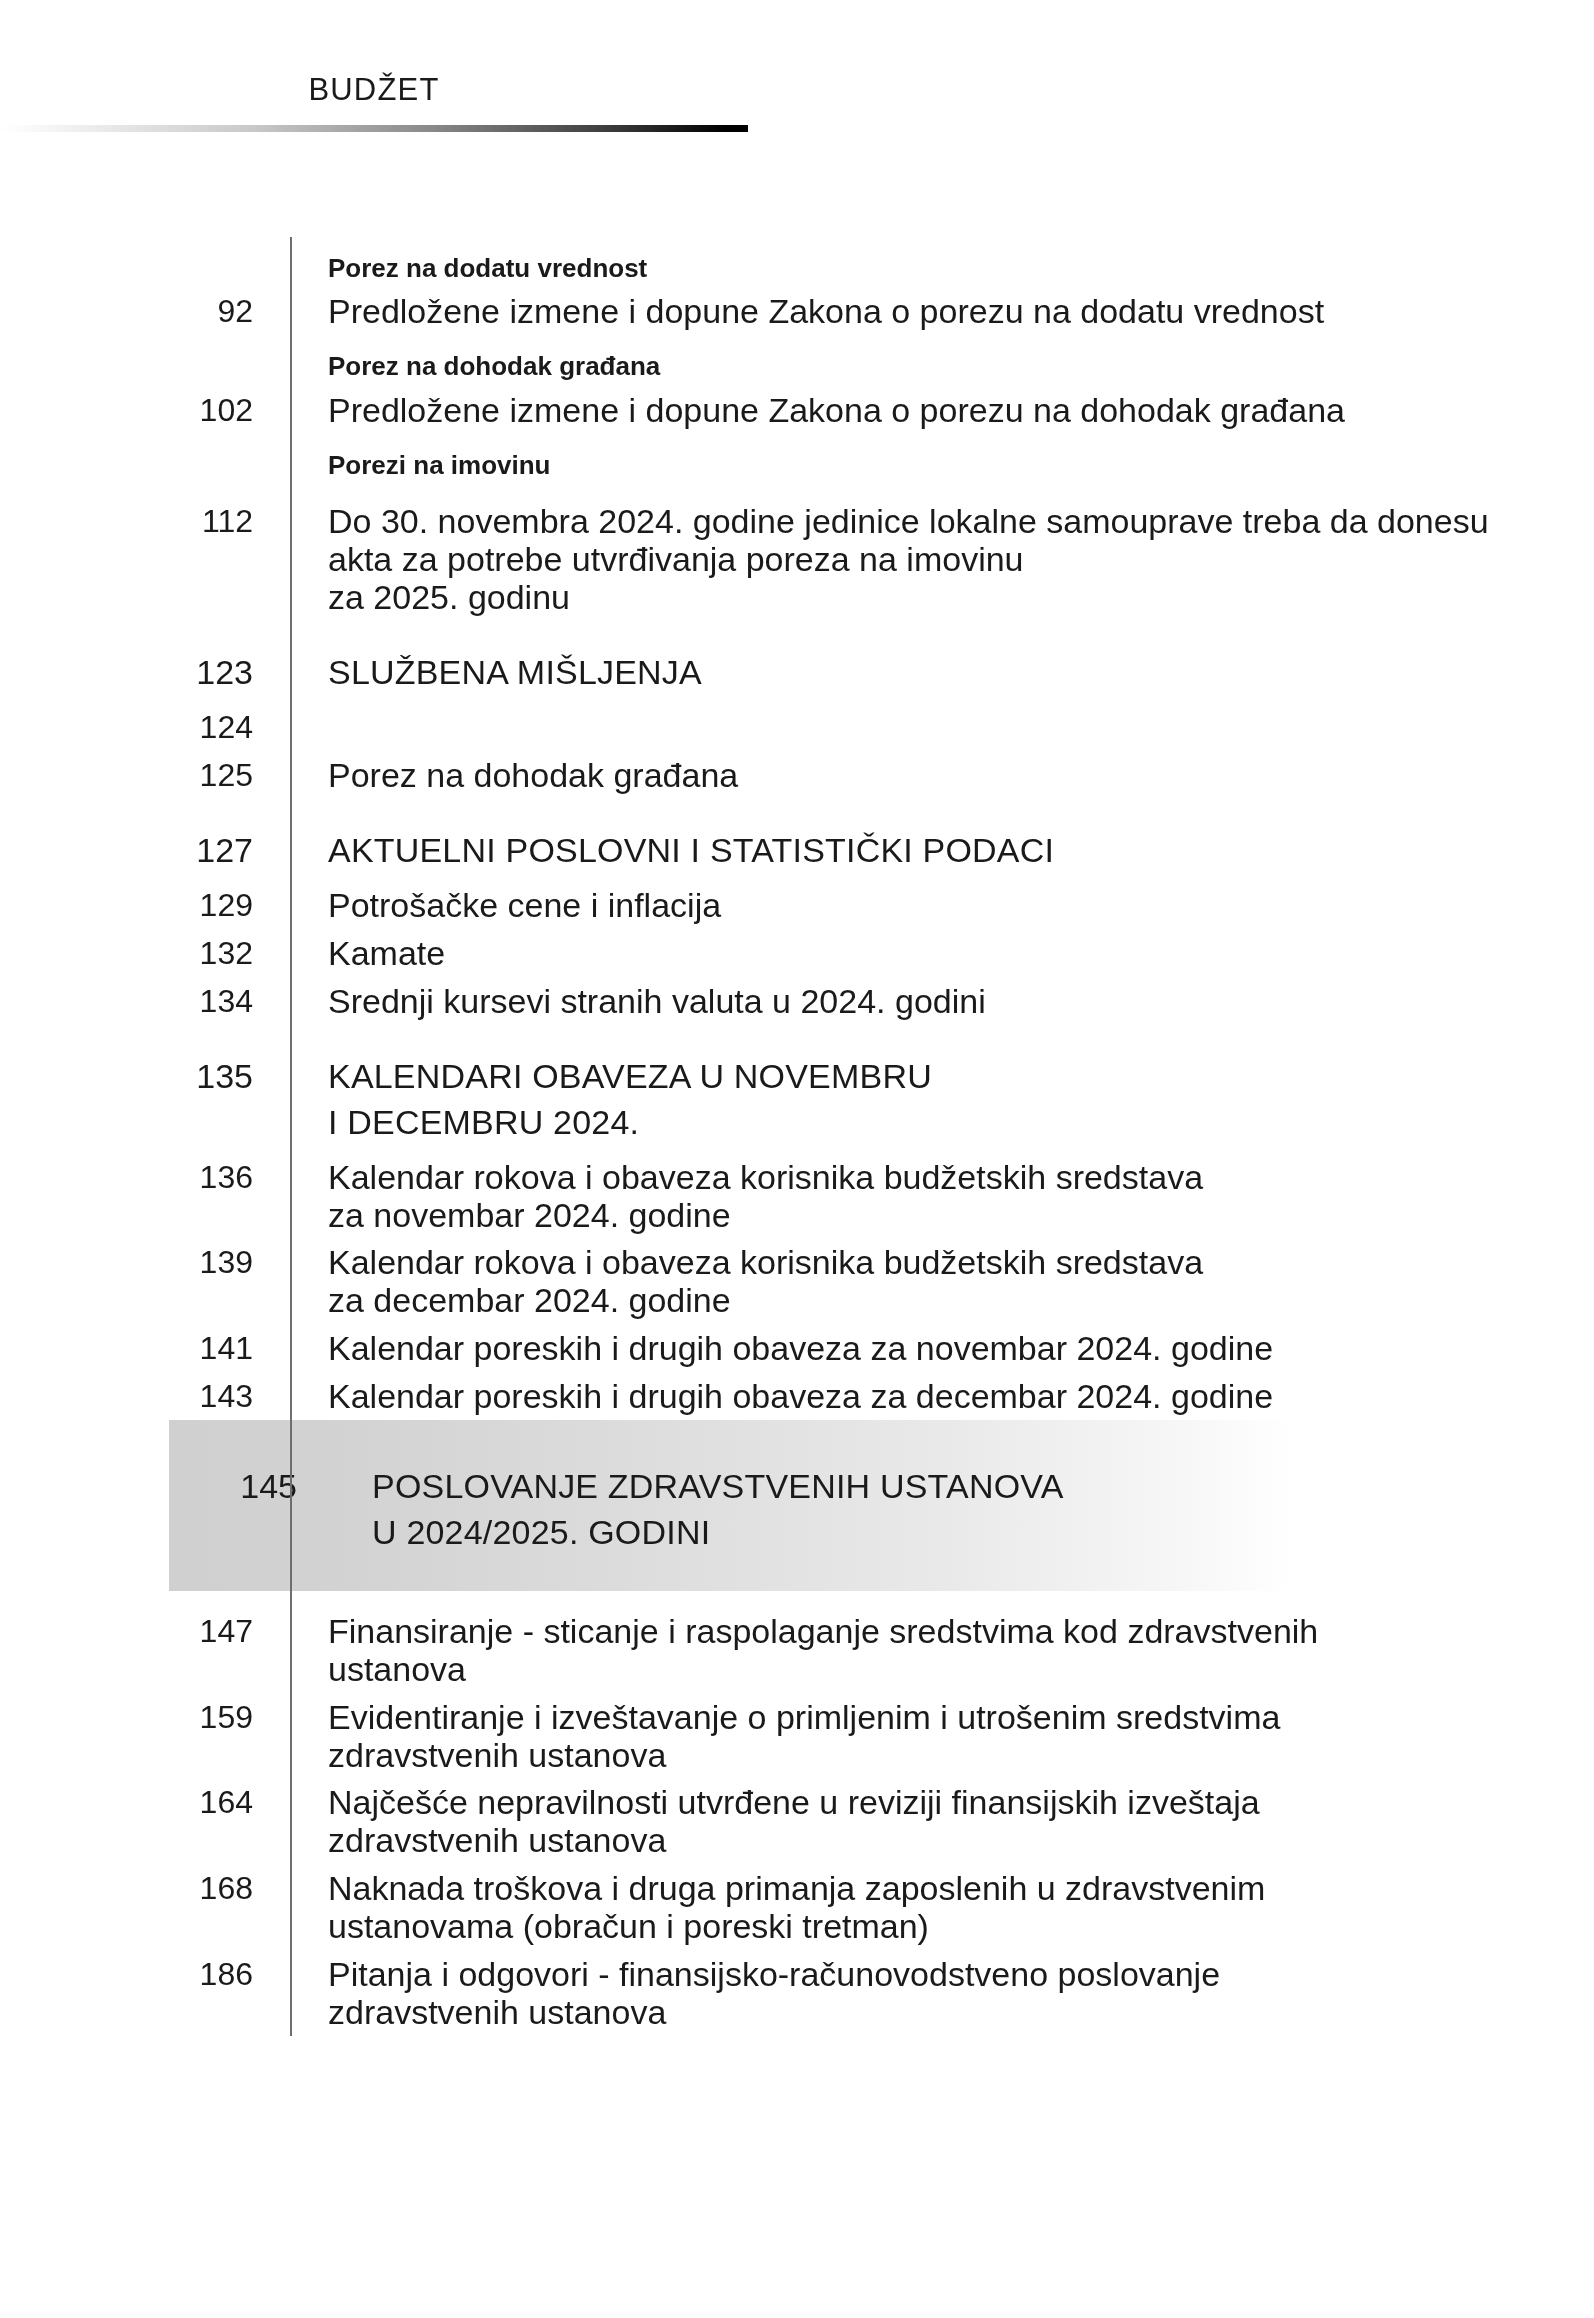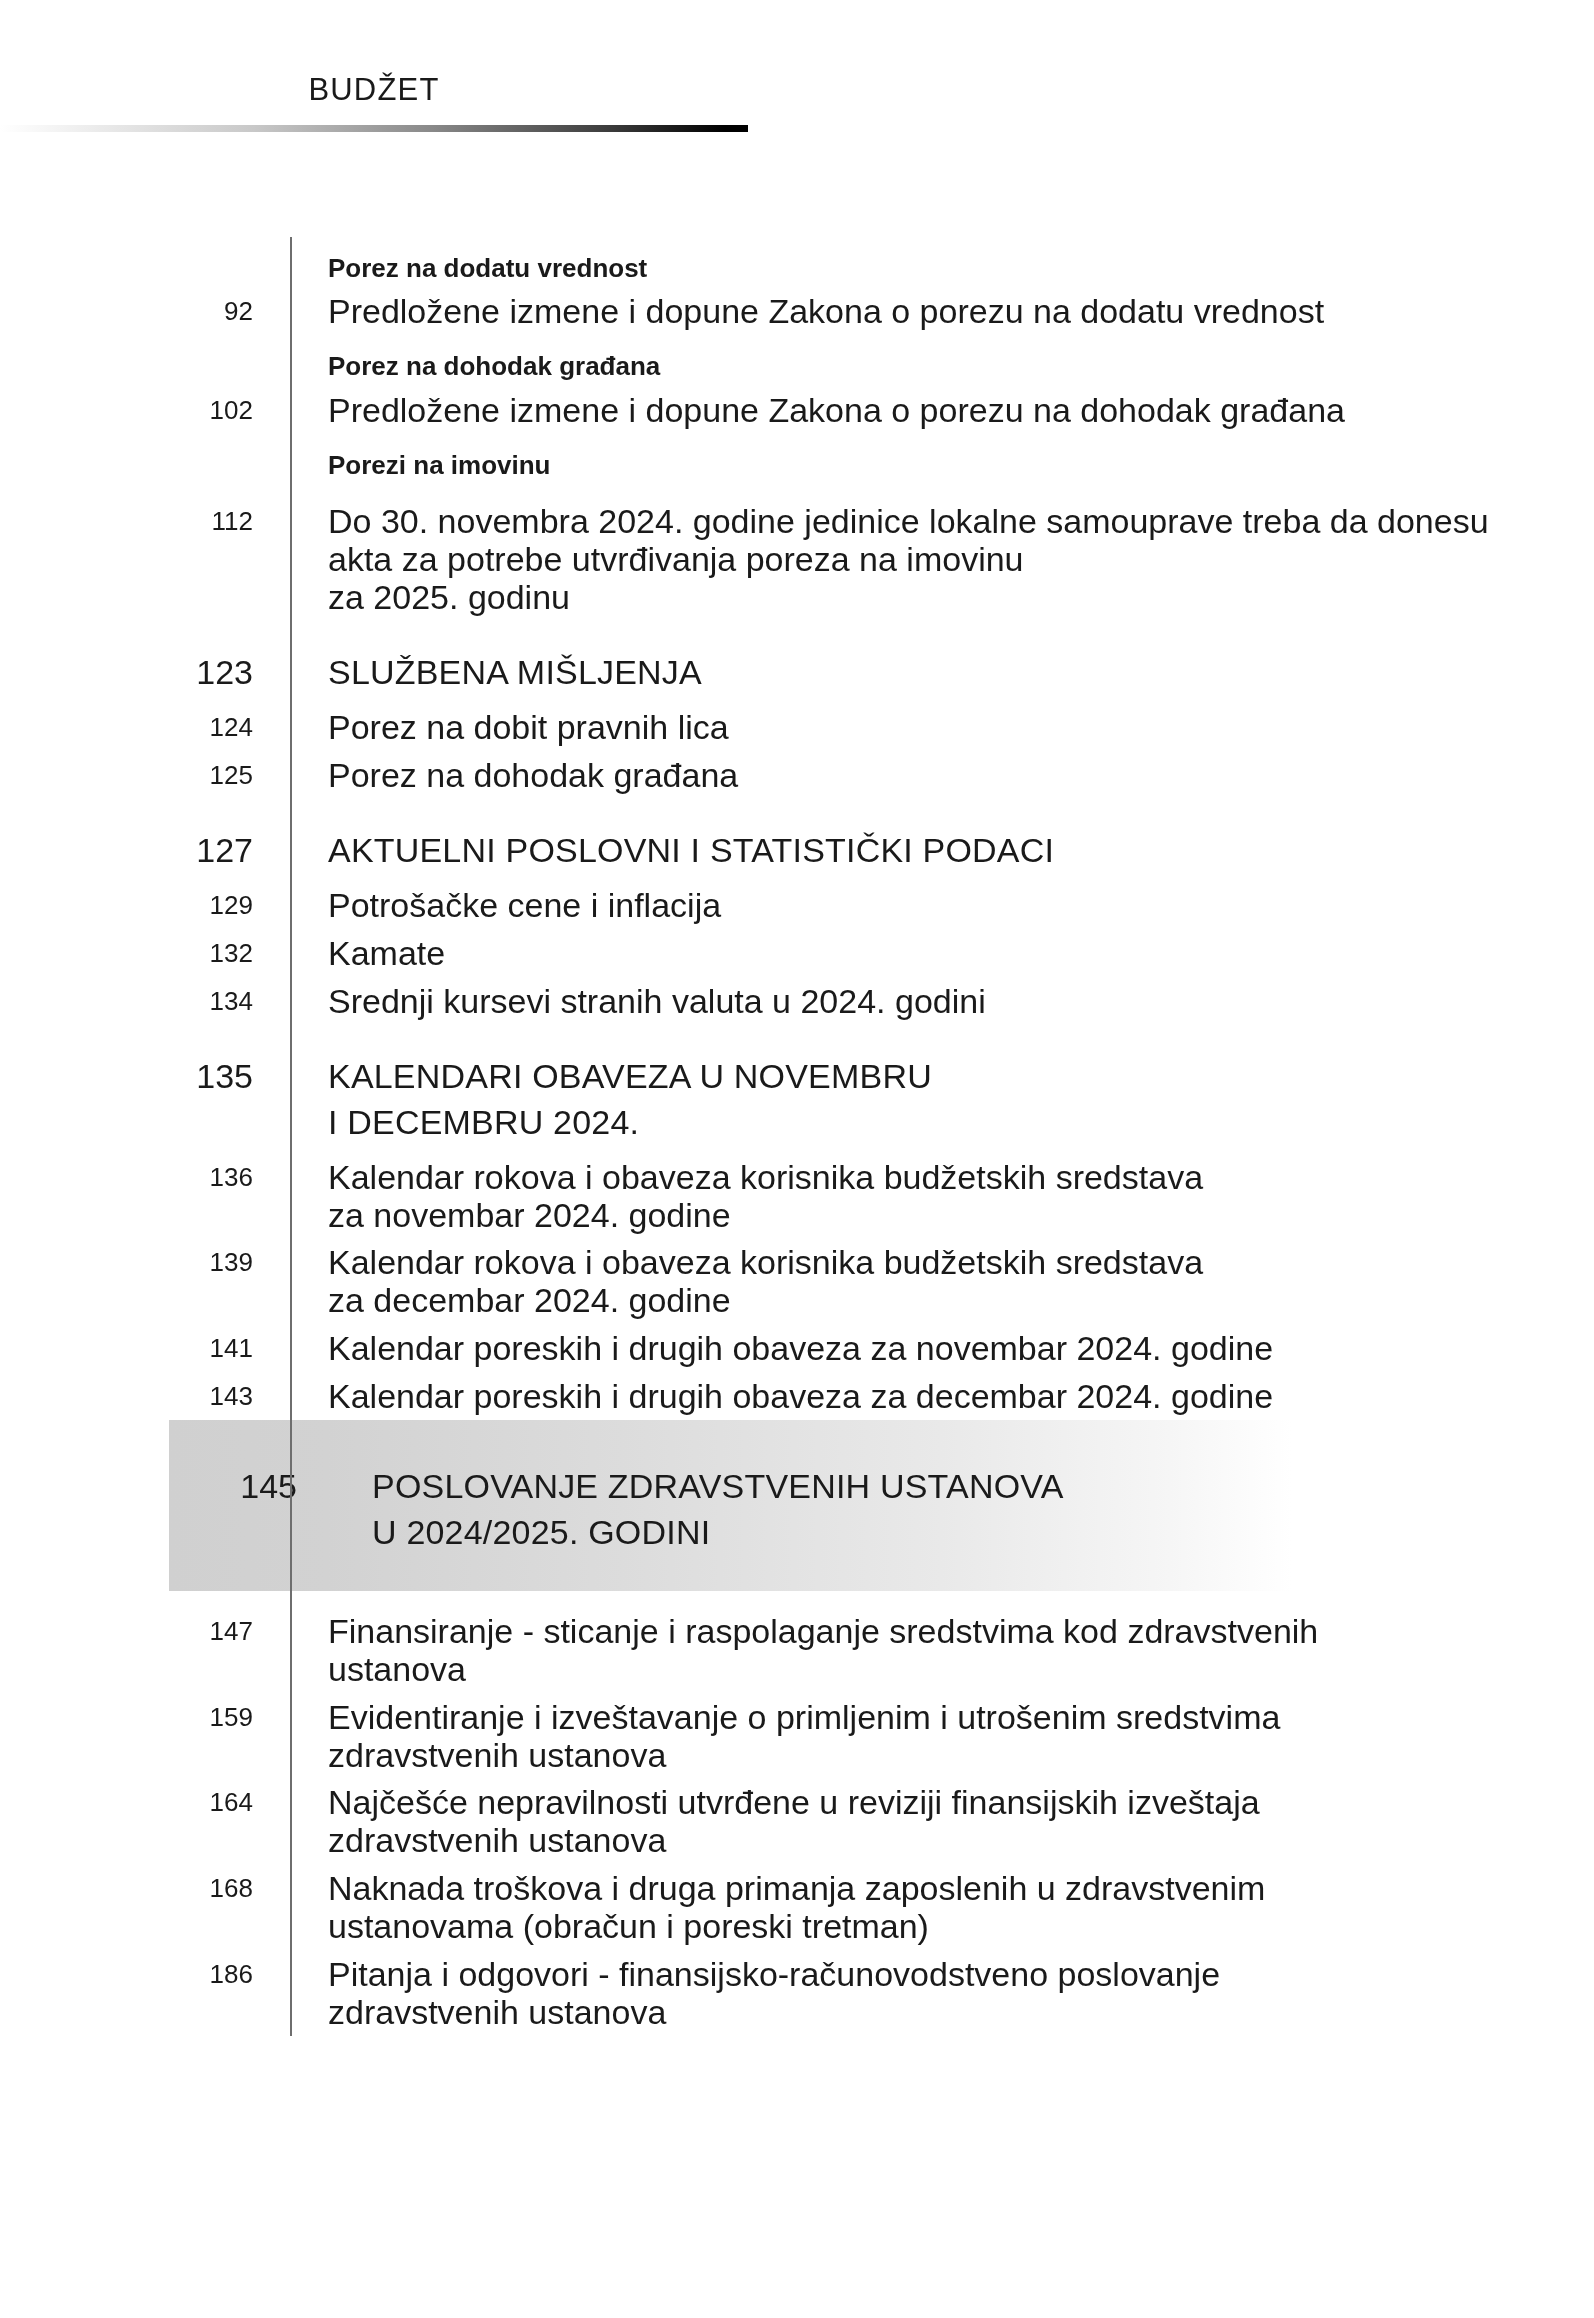--- a/index.html
+++ b/index.html
@@ -77,21 +77,21 @@
         #d0d0d0 169px, #d2d2d2 327px,
         #dcdcdc 622px, #e9e9e9 941px,
         #f6f6f6 1170px, #ffffff 1292px, #ffffff 100%);
   }
 
   .page-num {
     width: 290px;
     flex: 0 0 290px;
     text-align: right;
     padding-right: 37px;
-    font-size: 26px;
+    font-size: 32px;
     line-height: 38px;
     font-weight: 400;
     color: #1a1a1a;
     white-space: nowrap;
   }
 
   .entry-text {
     flex: 1 1 auto;
     padding-left: 38px;
     padding-right: 74px;
@@ -166,21 +166,20 @@
     <div class="toc-row gap-top">
       <div class="page-num">112</div>
       <div class="entry-text"><span>Do 30. novembra 2024. godine jedinice lokalne samouprave treba da donesu akta za potrebe utvrđivanja poreza na imovinu</span><span class="line2">za 2025. godinu</span></div>
     </div>
     <div class="toc-row section">
       <div class="page-num">123</div>
       <div class="entry-text"><span>SLUŽBENA MIŠLJENJA</span></div>
     </div>
     <div class="toc-row">
       <div class="page-num">124</div>
-      <div class="entry-text"><span>Porez na dobit pravnih lica</span></div>
     </div>
     <div class="toc-row">
       <div class="page-num">125</div>
       <div class="entry-text"><span>Porez na dohodak građana</span></div>
     </div>
     <div class="toc-row section">
       <div class="page-num">127</div>
       <div class="entry-text"><span>AKTUELNI POSLOVNI I STATISTIČKI PODACI</span></div>
     </div>
     <div class="toc-row">

